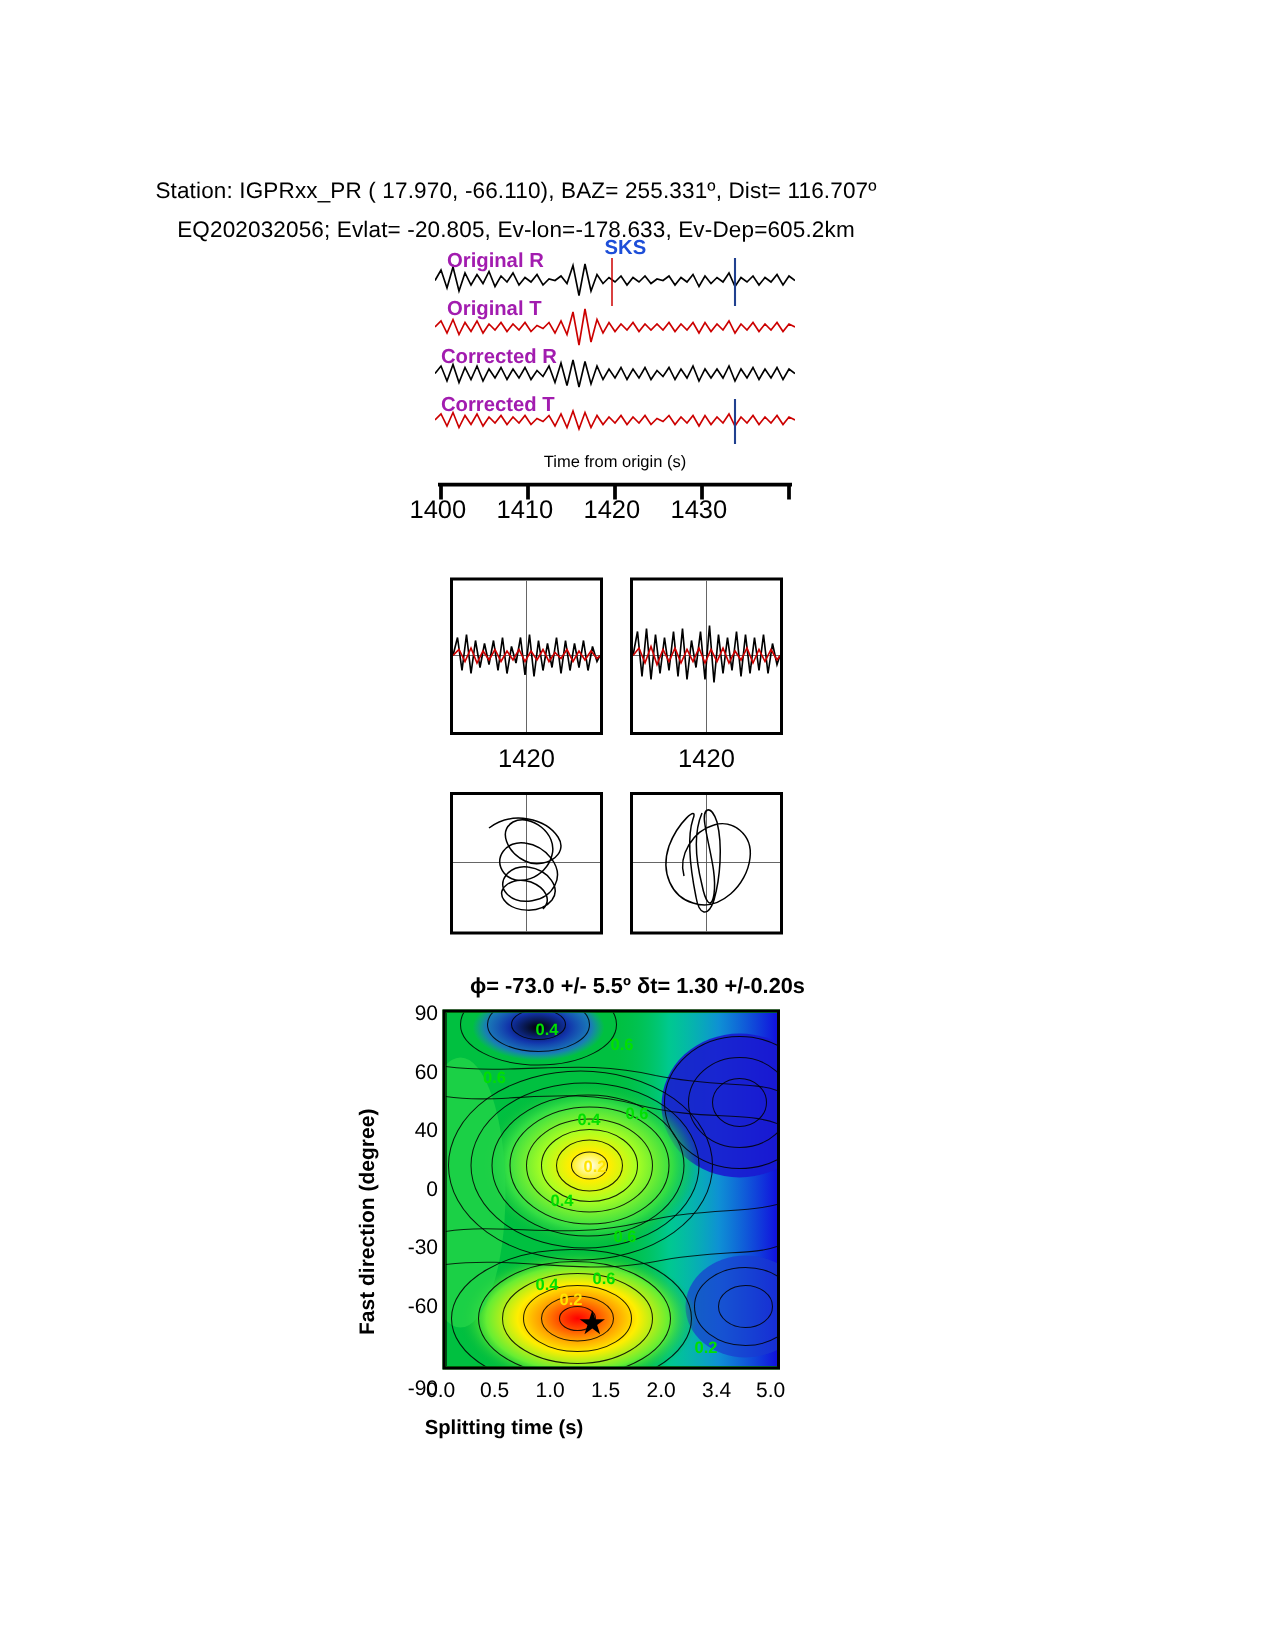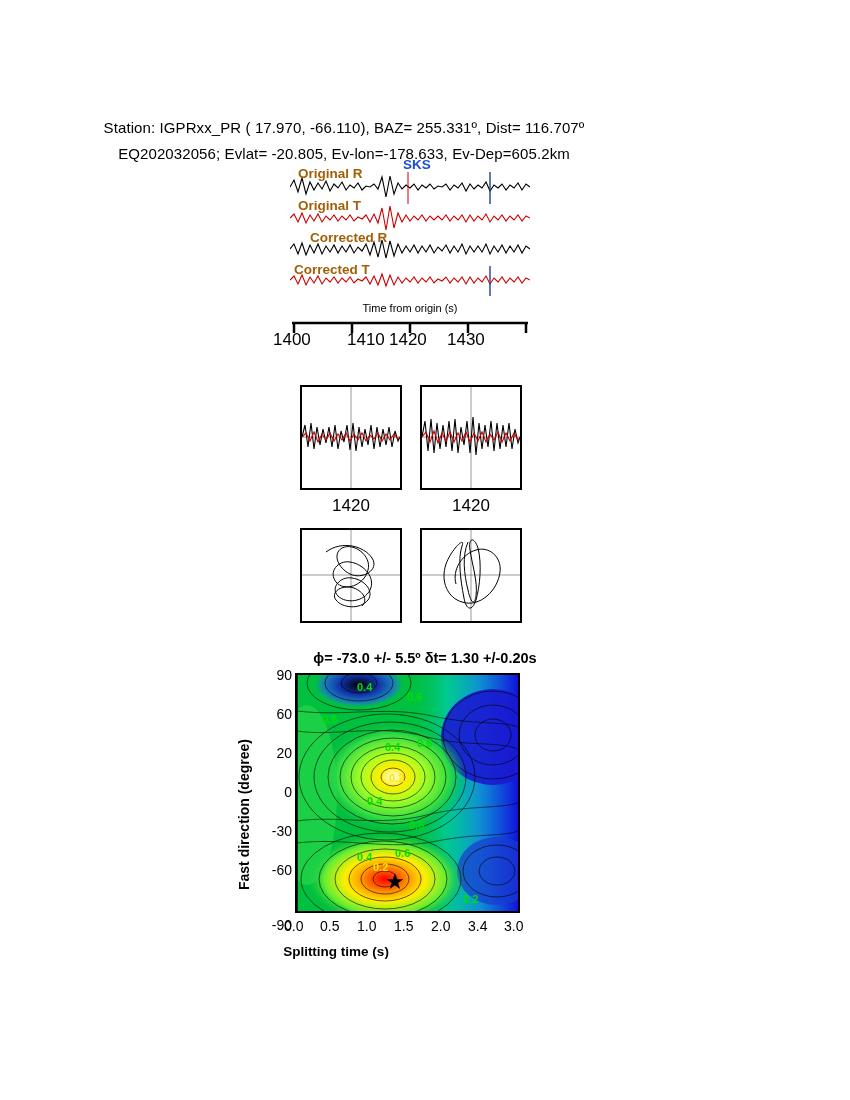--- a/index.html
+++ b/index.html
@@ -7,21 +7,21 @@
   .page{position:absolute;inset:0;}
 
   
   .hdr{position:absolute;left:0;width:688px;text-align:center;font-size:15px;letter-spacing:0.1px;}
   .hdr1{top:119px;}
   .hdr2{top:145px;}
 
   
   .wf{position:absolute;left:290px;top:170px;width:240px;height:130px;}
   .wf svg{display:block;}
-  .wflabel{position:absolute;font-weight:bold;font-size:13.5px;color:#a16207;white-space:nowrap;}
+  .wflabel{position:absolute;font-weight:bold;font-size:13.5px;color:#a21caf;white-space:nowrap;}
   .sks{position:absolute;font-weight:bold;font-size:13.5px;color:#1d4ed8;}
   .timelabel{position:absolute;left:290px;top:302px;width:240px;text-align:center;font-size:11px;}
   .axisrow{position:absolute;left:290px;top:320px;width:240px;height:16px;}
   .ticklabels{position:absolute;left:265px;top:330px;width:290px;font-size:17px;}
   .ticklabels span{position:absolute;}
 
   
   .box{position:absolute;border:2.5px solid #000;background:#fff;box-sizing:border-box;}
   .boxlabel{position:absolute;font-size:17px;text-align:center;}
 
@@ -60,41 +60,41 @@
 
       <path fill="none" stroke="#cc0000" stroke-width="1.1" d="M0,110 L4,106 L8,114 L12,105 L16,115 L20,107 L24,113 L28,106 L32,114 L36,108 L40,112 L44,107 L48,113 L52,108 L56,112 L60,107 L64,113 L68,109 L72,111 L76,107 L80,114 L84,106 L88,115 L92,104 L96,116 L100,105 L104,115 L108,107 L112,113 L116,108 L120,112 L124,107 L128,113 L132,108 L136,112 L140,107 L144,113 L148,109 L152,111 L156,107 L160,113 L164,108 L168,112 L172,107 L176,114 L180,107 L184,113 L188,108 L192,112 L196,106 L200,114 L204,108 L208,112 L212,107 L216,113 L220,108 L224,112 L228,107 L232,113 L236,108 L240,110"></path>
 
       <line x1="118" y1="2" x2="118" y2="34" stroke="#cc0000" stroke-width="1"></line>
       <line x1="200" y1="2" x2="200" y2="34" stroke="#20408f" stroke-width="1.4"></line>
       <line x1="200" y1="96" x2="200" y2="126" stroke="#20408f" stroke-width="1.4"></line>
     </svg>
 
     <span class="wflabel" style="left:8px;top:-4px;">Original R</span>
     <span class="wflabel" style="left:8px;top:28px;">Original T</span>
-    <span class="wflabel" style="left:20px;top:60px;text-align:center;">Corrected R</span>
+    <span class="wflabel" style="left:4px;top:60px;text-align:center;">Corrected R</span>
     <span class="wflabel" style="left:4px;top:92px;">Corrected T</span>
     <span class="sks" style="left:113px;top:-13px;">SKS</span>
   </div>
 
   <div class="timelabel">Time from origin (s)</div>
 
   <div class="axisrow">
     <svg width="240" height="16" viewBox="0 0 240 16">
       <line x1="2" y1="3" x2="238" y2="3" stroke="#000" stroke-width="2.5"></line>
       <line x1="4" y1="3" x2="4" y2="13" stroke="#000" stroke-width="2.5"></line>
       <line x1="62" y1="3" x2="62" y2="13" stroke="#000" stroke-width="2.5"></line>
       <line x1="120" y1="3" x2="120" y2="13" stroke="#000" stroke-width="2.5"></line>
       <line x1="178" y1="3" x2="178" y2="13" stroke="#000" stroke-width="2.5"></line>
       <line x1="236" y1="3" x2="236" y2="13" stroke="#000" stroke-width="2.5"></line>
     </svg>
   </div>
 
   <div class="ticklabels">
     <span style="left:8px;">1400</span>
-    <span style="left:66px;margin-left:16px;">1410</span>
+    <span style="left:66px;">1410</span>
     <span style="left:124px;">1420</span>
     <span style="left:182px;">1430</span>
   </div>
 
   <div class="box" style="left:300px;top:385px;width:102px;height:105px;">
     <svg width="98" height="101" viewBox="0 0 98 101">
       <line x1="0" y1="50" x2="98" y2="50" stroke="#555" stroke-width="0.6"></line>
       <line x1="49" y1="0" x2="49" y2="101" stroke="#555" stroke-width="0.6"></line>
       <path fill="none" stroke="#000" stroke-width="1.1" d="M0,50 L3,38 L6,60 L9,36 L12,62 L15,40 L18,58 L21,42 L24,56 L27,40 L30,60 L33,38 L36,62 L39,44 L42,55 L45,38 L48,63 L51,36 L54,64 L57,40 L60,60 L63,42 L66,58 L69,38 L72,62 L75,40 L78,60 L81,42 L84,58 L87,40 L90,60 L93,44 L96,54 L98,50"></path>
       <path fill="none" stroke="#cc0000" stroke-width="1.1" d="M0,50 L4,46 L8,54 L12,45 L16,55 L20,47 L24,53 L28,46 L32,54 L36,47 L40,53 L44,46 L48,54 L52,47 L56,53 L60,46 L64,54 L68,48 L72,52 L76,46 L80,54 L84,47 L88,53 L92,47 L96,52 L98,50"></path>
@@ -128,21 +128,21 @@
 
   <div class="cp-title">ϕ= -73.0 +/- 5.5º δt= 1.30 +/-0.20s</div>
 
   <div class="cp-ylabel">
     <span>Fast direction (degree)</span>
   </div>
 
   <div class="yticks">
     <span style="top:2px;">90</span>
     <span style="top:41px;">60</span>
-    <span style="top:80px;">20</span>
+    <span style="top:80px;">40</span>
     <span style="top:119px;">0</span>
     <span style="top:158px;">-30</span>
     <span style="top:197px;">-60</span>
     <span style="top:252px;">-90</span>
   </div>
 
   <div class="cpwrap">
     <svg width="221" height="236" viewBox="0 0 221 236" preserveAspectRatio="none">
       <defs>
         <radialGradient id="gMin1" cx="50%" cy="50%" r="50%">
@@ -234,18 +234,18 @@
     <span class="star" style="left:88px;top:196px;">★</span>
   </div>
 
   <div class="xticks">
     <span style="left:14px;text-align:right;">0.0</span>
     <span style="left:50px;">0.5</span>
     <span style="left:87px;">1.0</span>
     <span style="left:124px;">1.5</span>
     <span style="left:161px;">2.0</span>
     <span style="left:198px;">3.4</span>
-    <span style="left:234px;">3.0</span>
+    <span style="left:234px;">5.0</span>
   </div>
 
   <div class="cp-xlabel">Splitting time (s)</div>
 
 </div>
 
 </body></html>

